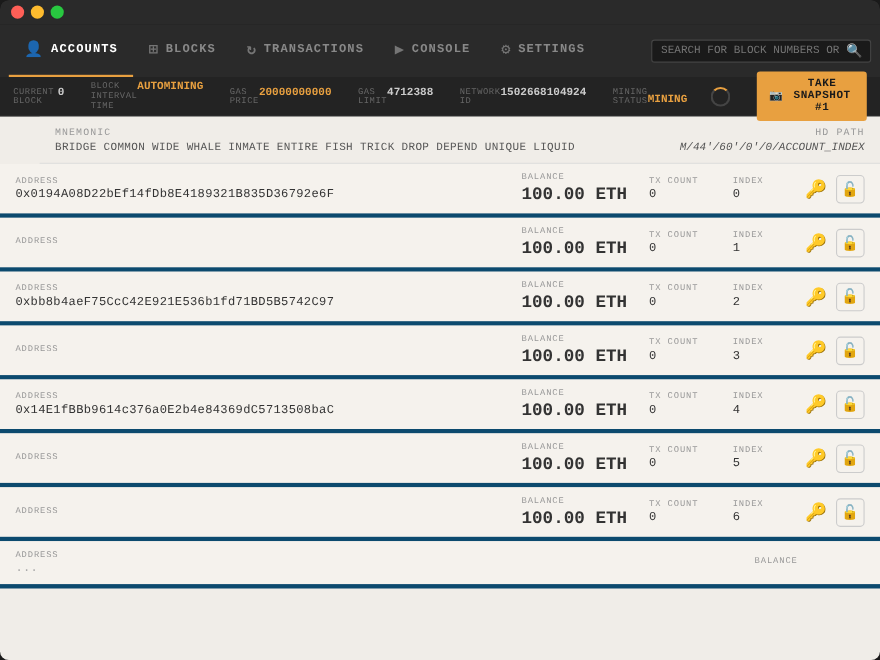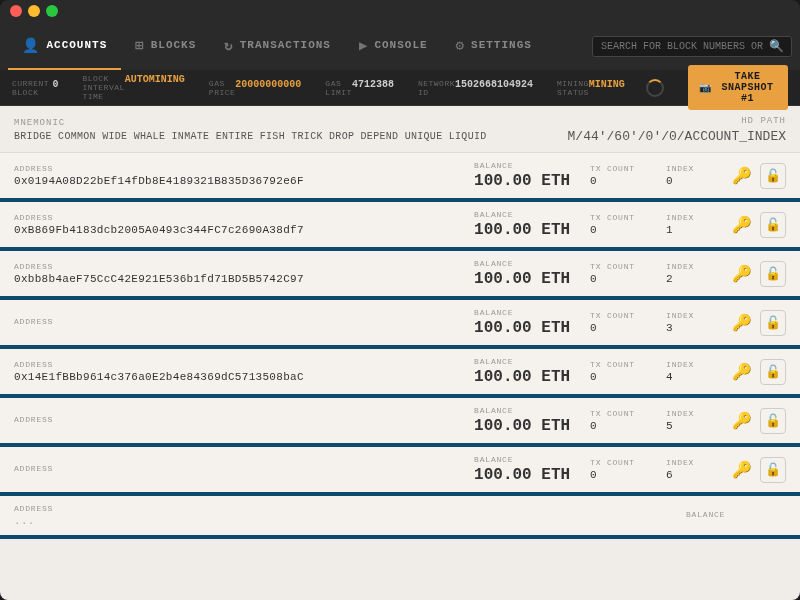--- a/index.html
+++ b/index.html
@@ -153,39 +153,41 @@
       overflow-y: auto;
     }
 
     
     .mnemonic-section {
       background: #f0ede8;
       padding: 10px 14px 8px 14px;
       border-bottom: 1px solid #ddd;
       display: flex;
       justify-content: space-between;
-      align-items: center;
+      align-items: flex-end;
+      margin-left: 36px;
     }
     .mnemonic-left {}
     .mnemonic-label {
       font-size: 9px;
       color: #999;
       text-transform: uppercase;
       letter-spacing: 1px;
       margin-bottom: 3px;
     }
     .mnemonic-value {
       font-size: 10px;
       color: #555;
       letter-spacing: 0.3px;
     }
     .hdpath-right { text-align: right; }
     .hdpath-value {
-      font-size: 13px;
+      font-size: 10px;
       color: #555;
+      font-style: italic;
     }
 
     
     .account-row {
       background: #f5f2ed;
       border-bottom: 4px solid #0c4a6e;
       padding: 8px 14px;
       display: flex;
       align-items: center;
       gap: 16px;
@@ -328,21 +330,21 @@
   <div class="status-item">
     <span class="status-label">GAS LIMIT</span>
     <span class="status-value white">4712388</span>
   </div>
   <div class="status-item">
     <span class="status-label">NETWORK ID</span>
     <span class="status-value white">1502668104924</span>
   </div>
   <div class="status-item">
     <span class="status-label">MINING STATUS</span>
-    <div style="display:flex;align-items:flex-start;gap:21px;font-family:Liberation Mono, monospace;">
+    <div style="display:flex;align-items:flex-end;gap:21px;font-family:Liberation Mono, monospace;">
       <span class="status-value">MINING</span>
       <span class="mining-spinner"></span>
     </div>
   </div>
   <button class="snapshot-btn">
     <span>📷</span>
     <span>TAKE SNAPSHOT #1</span>
   </button>
 </div>
 
@@ -378,21 +380,20 @@
       <div class="idx-value">0</div>
     </div>
     <div class="account-actions">
       <span class="action-icon" title="Copy private key">🔑</span>
       <div class="lock-icon-btn" title="Lock account">🔓</div>
     </div>
   </div>
       <div class="account-row">
     <div class="account-main">
       <div class="addr-label">ADDRESS</div>
-      <div class="addr-value">0xB869Fb4183dcb2005A0493c344FC7c2690A38df7</div>
     </div>
     <div class="account-balance">
       <div class="bal-label">BALANCE</div>
       <div class="bal-value">100.00 ETH</div>
     </div>
     <div class="account-tx">
       <div class="tx-label">TX COUNT</div>
       <div class="tx-value">0</div>
     </div>
     <div class="account-index">

